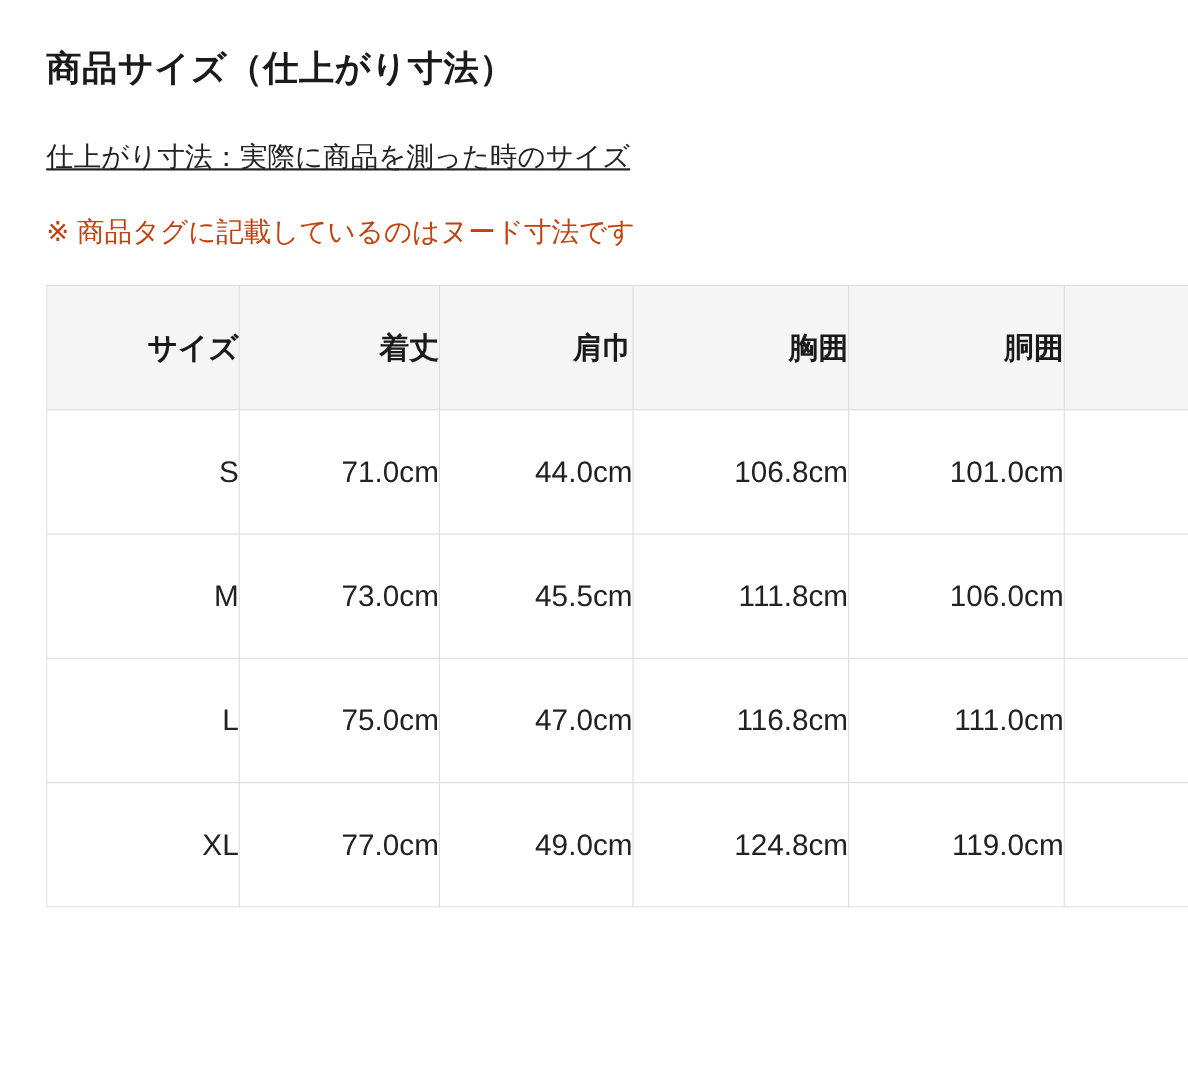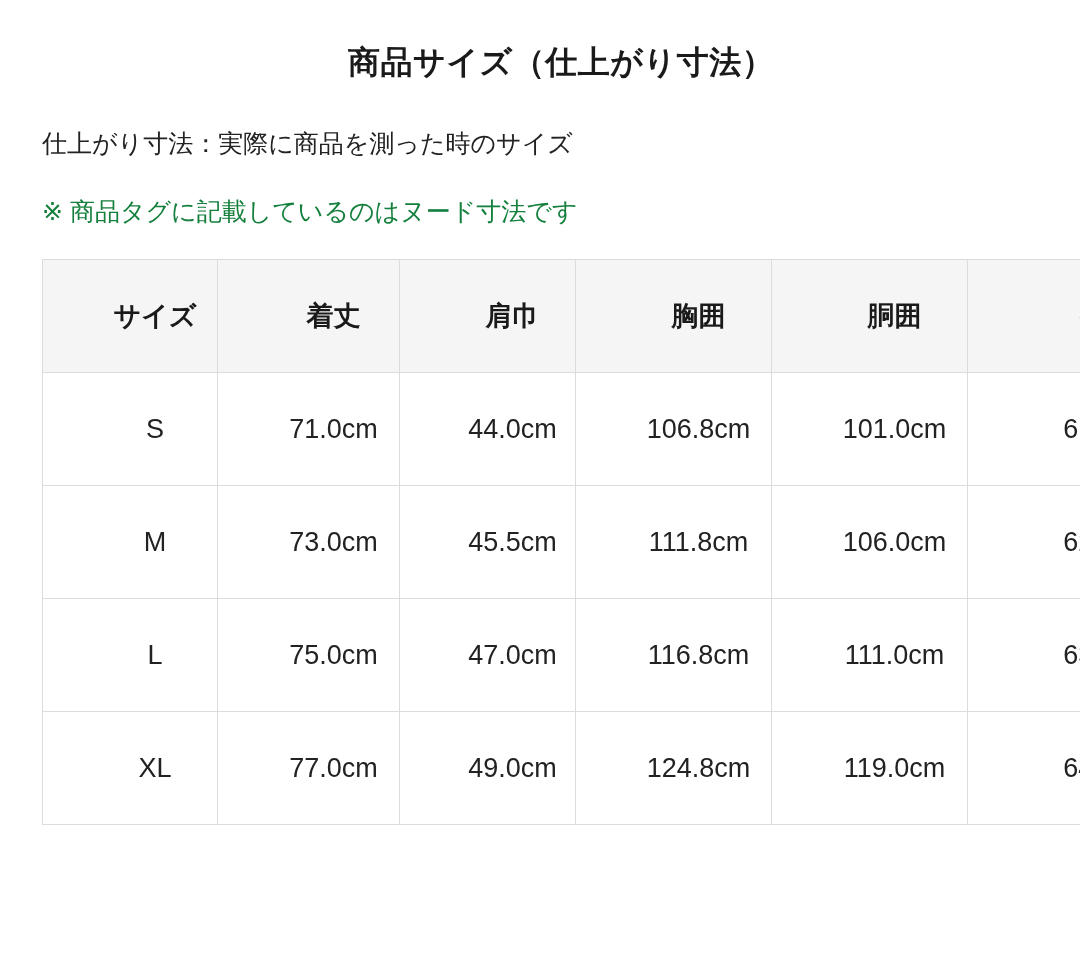--- a/index.html
+++ b/index.html
@@ -21,56 +21,56 @@
     box-sizing: border-box;
     padding: 42px 0 0 42px;
   }
   .heading {
     font-size: 32px;
     font-weight: bold;
     letter-spacing: 0.5px;
     color: #1a1a1a;
     margin: 0 0 38px 0;
     line-height: 1.3;
-    text-align: center;
   }
   .desc-block {
     font-size: 25px;
     line-height: 1.75;
     color: #222222;
     margin-bottom: 26px;
+    text-decoration: underline;
   }
   .desc-line {
     white-space: nowrap;
   }
   .note {
     font-size: 25px;
     line-height: 1.6;
-    color: #15803d;
+    color: #c2410c;
     margin-bottom: 28px;
     white-space: nowrap;
   }
   .table-wrap {
     width: 1038px;
     overflow: hidden;
   }
   table.size-table {
     border-collapse: collapse;
     table-layout: fixed;
     width: 1155px;
     border-top: 1px solid #dcdcdc;
     border-left: 1px solid #dcdcdc;
   }
   table.size-table th,
   table.size-table td {
     border-right: 1px solid #dcdcdc;
     border-bottom: 1px solid #dcdcdc;
     height: 113px;
     padding: 0 0 0 50px;
-    text-align: center;
+    text-align: right;
     vertical-align: middle;
     font-weight: normal;
     box-sizing: border-box;
   }
   table.size-table thead th {
     background: #f5f5f5;
     font-size: 27px;
     font-weight: bold;
     color: #1a1a1a;
   }

